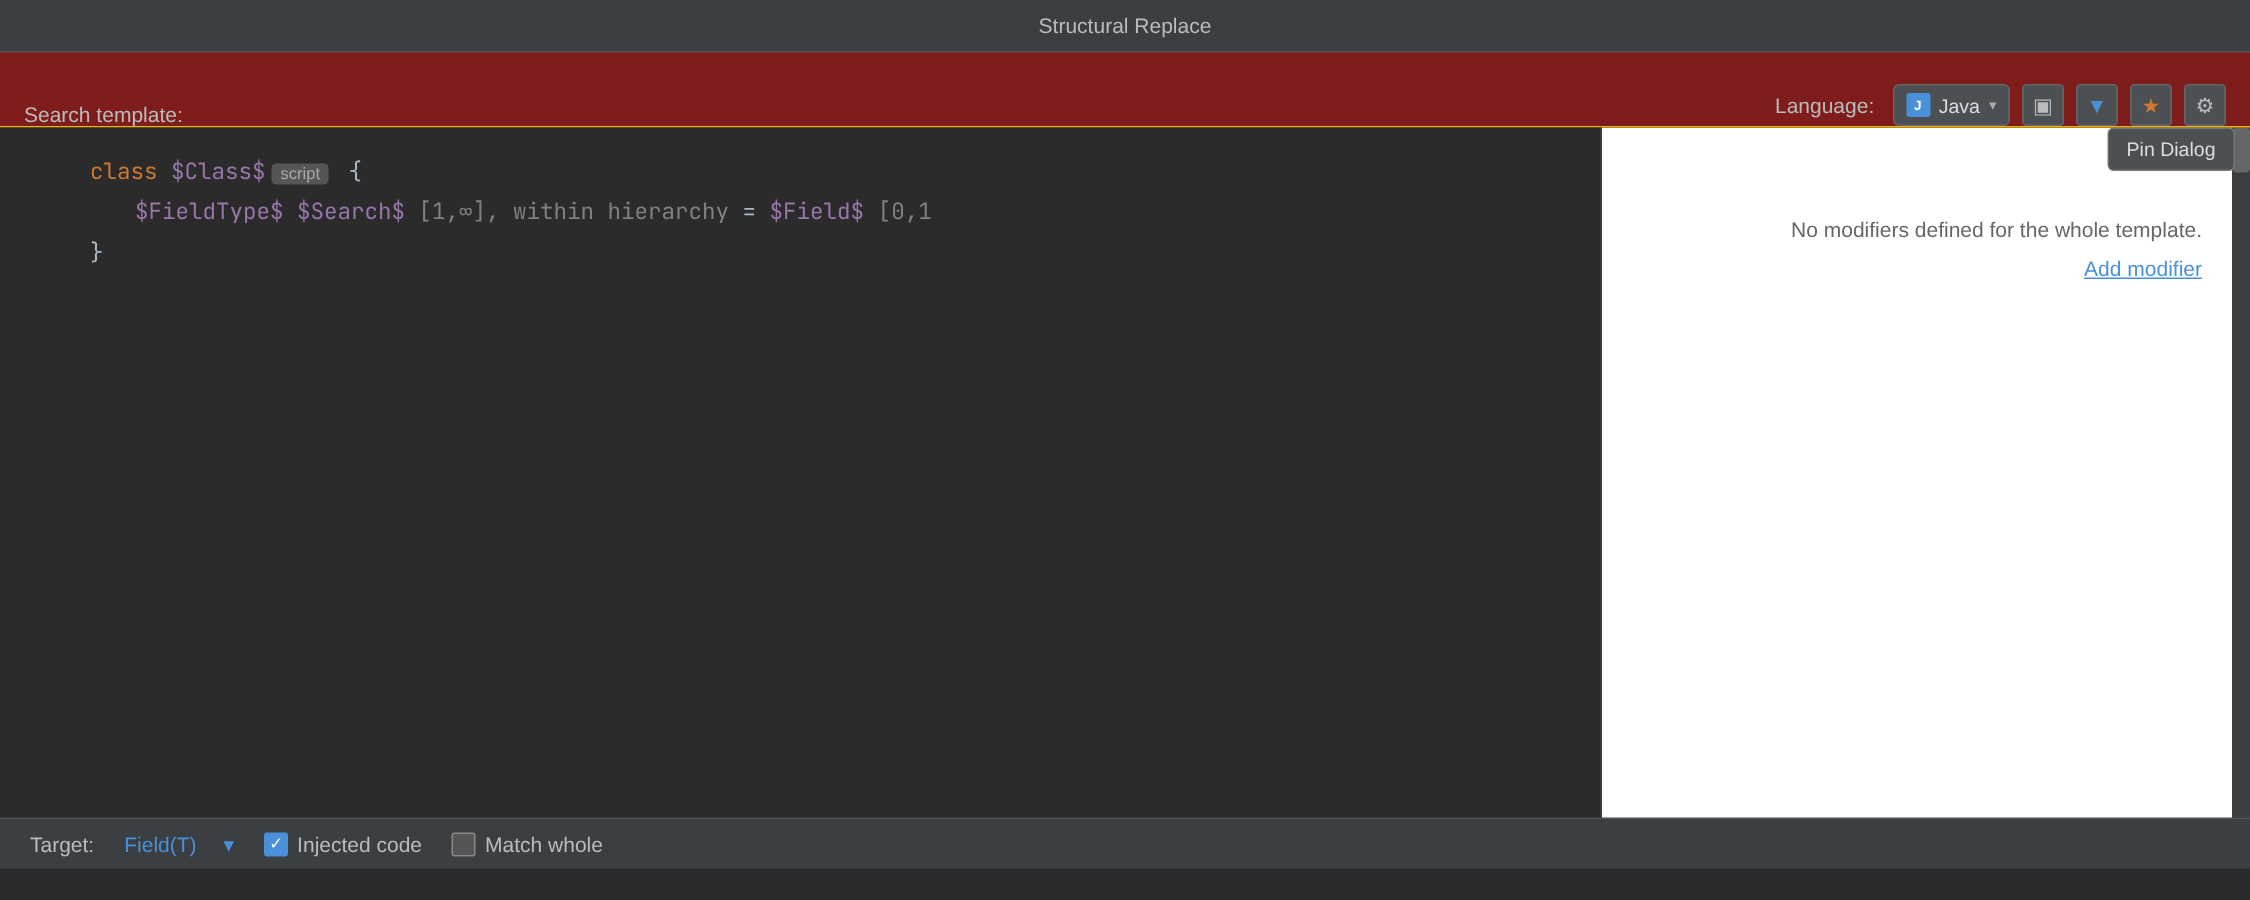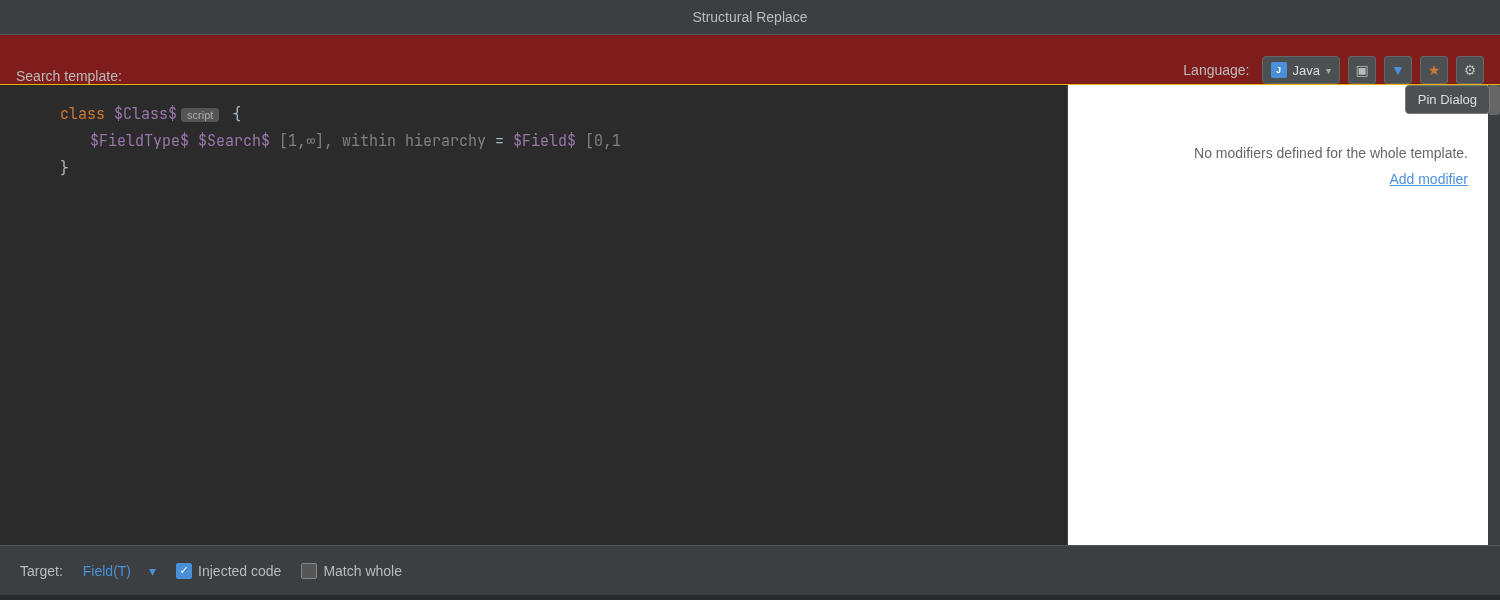--- a/index.html
+++ b/index.html
@@ -181,21 +181,21 @@
     }
 
     .scrollbar-thumb {
       width: 12px;
       height: 30px;
       background: #666;
       border-radius: 3px;
     }
 
     .bottom-bar {
-      height: 50px;
+      height: 34px;
       background: #3c3f41;
       border-top: 1px solid #555;
       display: flex;
       align-items: center;
       padding: 0 20px;
       gap: 20px;
     }
 
     .target-label {
       color: #bbb;

